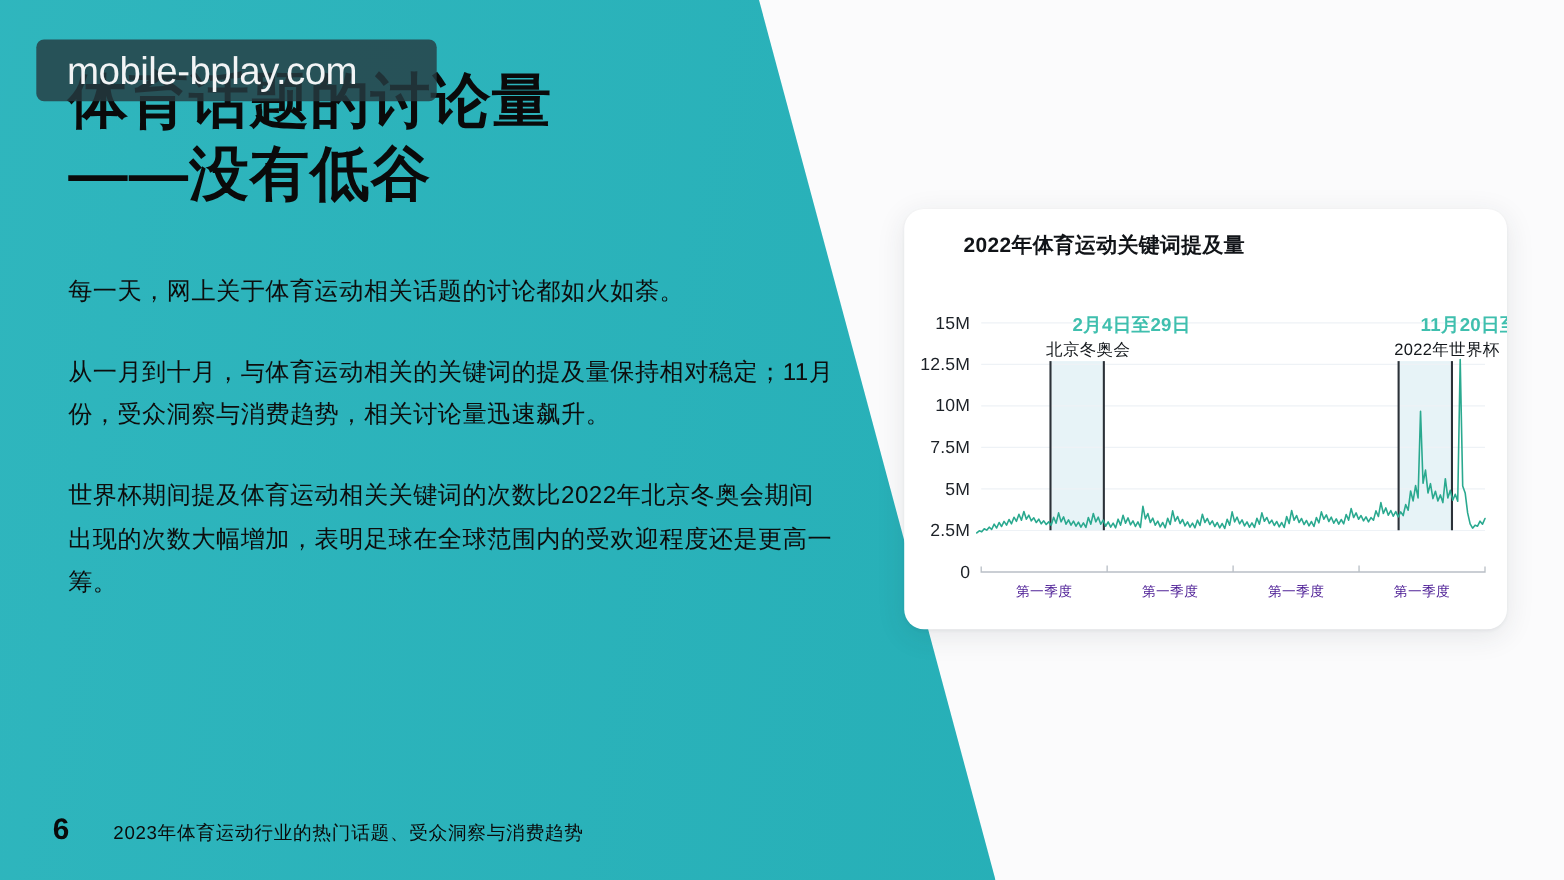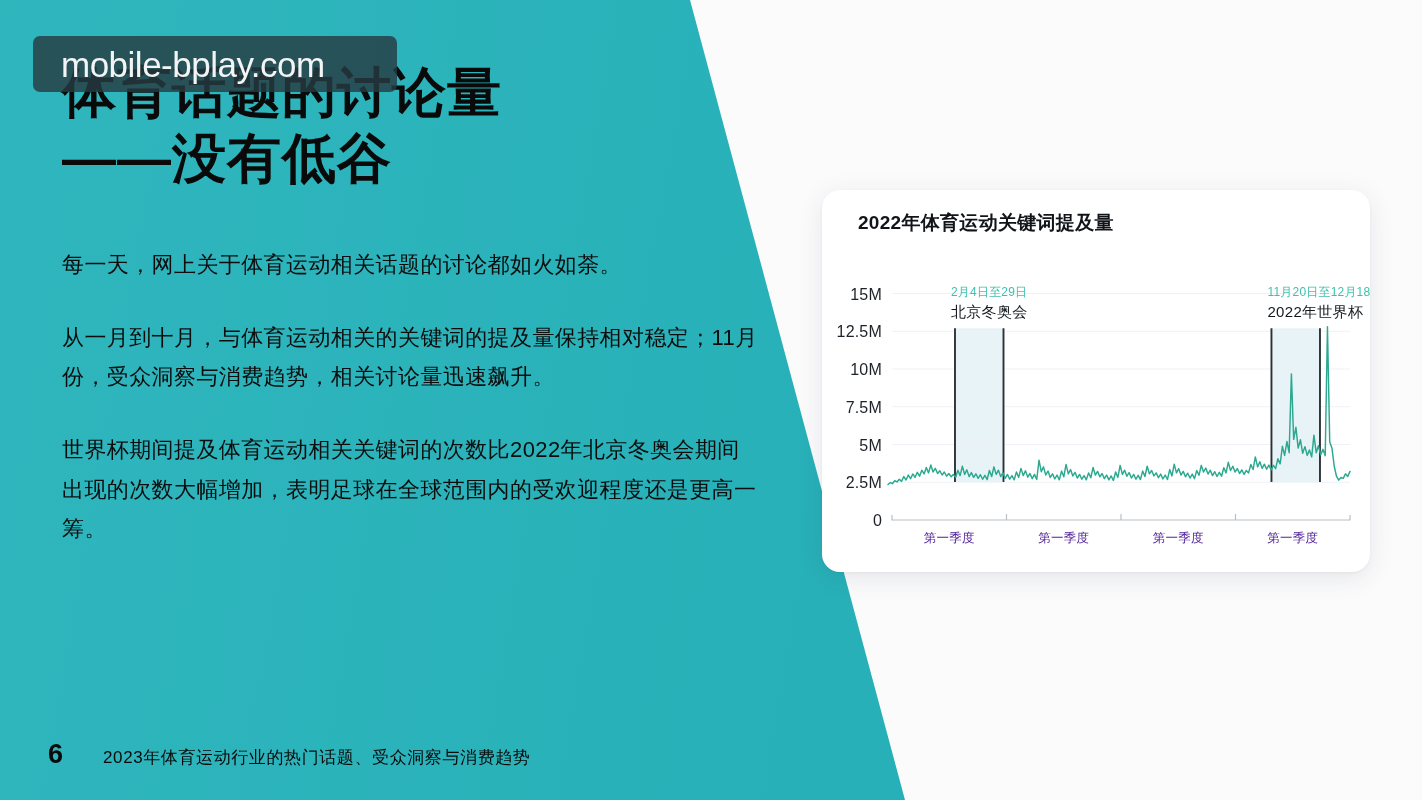--- a/index.html
+++ b/index.html
@@ -61,27 +61,27 @@
   .footer-text{font-size:17px;color:#0a0a0a;letter-spacing:0.6px;}
 
   
   .chart-card{
     position:absolute;left:822px;top:190px;width:548px;height:382px;
     background:#ffffff;border-radius:18px;
     box-shadow:0 6px 26px rgba(40,50,60,0.10), 0 1px 3px rgba(40,50,60,0.06);
     overflow:hidden;
   }
   .chart-title{
-    position:absolute;left:36px;top:20px;
+    position:absolute;left:54px;top:20px;
     font-size:19px;font-weight:bold;color:#111418;letter-spacing:0.3px;
   }
   .plot{position:absolute;left:0;top:0;width:548px;height:382px;}
 
   .annot{position:absolute;}
-  .annot-date{font-size:12px;color:#3fbfae;letter-spacing:0.2px;white-space:nowrap;font-weight:normal;}
+  .annot-date{font-size:17px;color:#3fbfae;letter-spacing:0.2px;white-space:nowrap;font-weight:bold;margin-left:24px;}
   .annot-name{font-size:15px;color:#14181c;letter-spacing:0.3px;white-space:nowrap;margin-top:2px;}
 
   .ylab{
     position:absolute;text-align:right;font-size:16px;color:#1d2228;
     letter-spacing:0.2px;white-space:nowrap;
   }
   .xlab{
     position:absolute;font-size:12.5px;color:#4c1d95;
     letter-spacing:0.3px;white-space:nowrap;text-align:center;
   }

